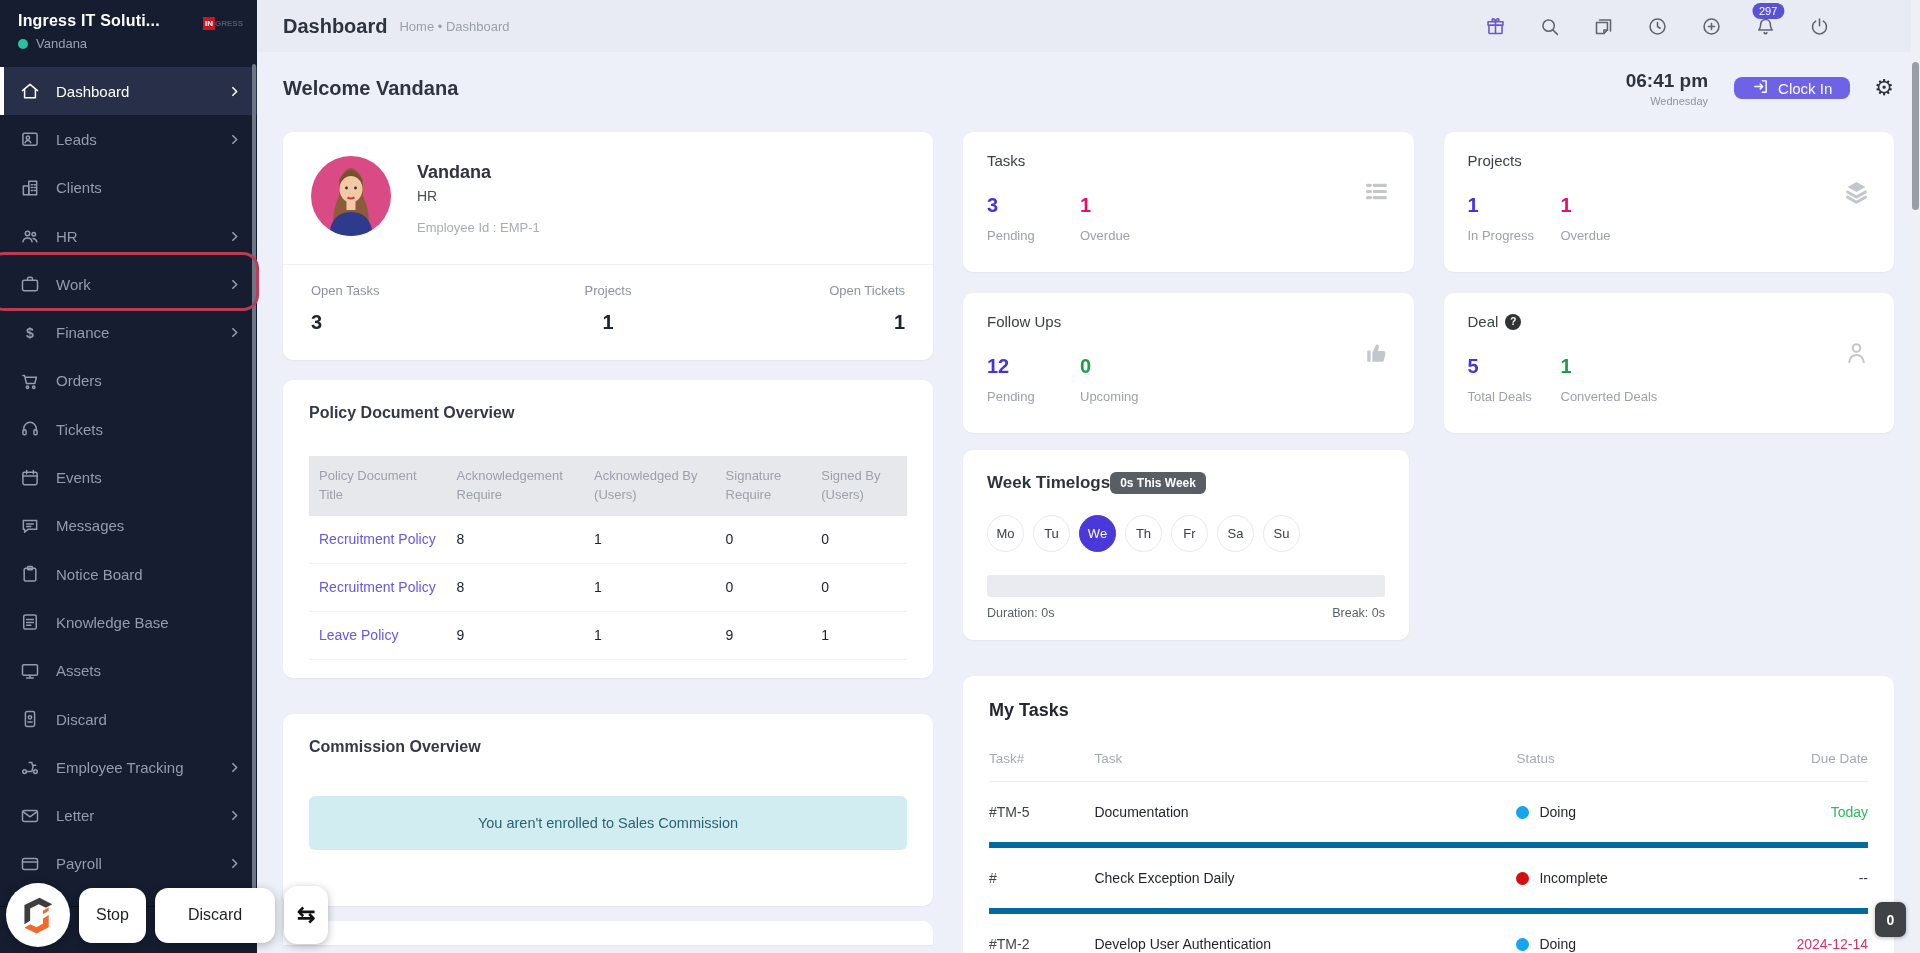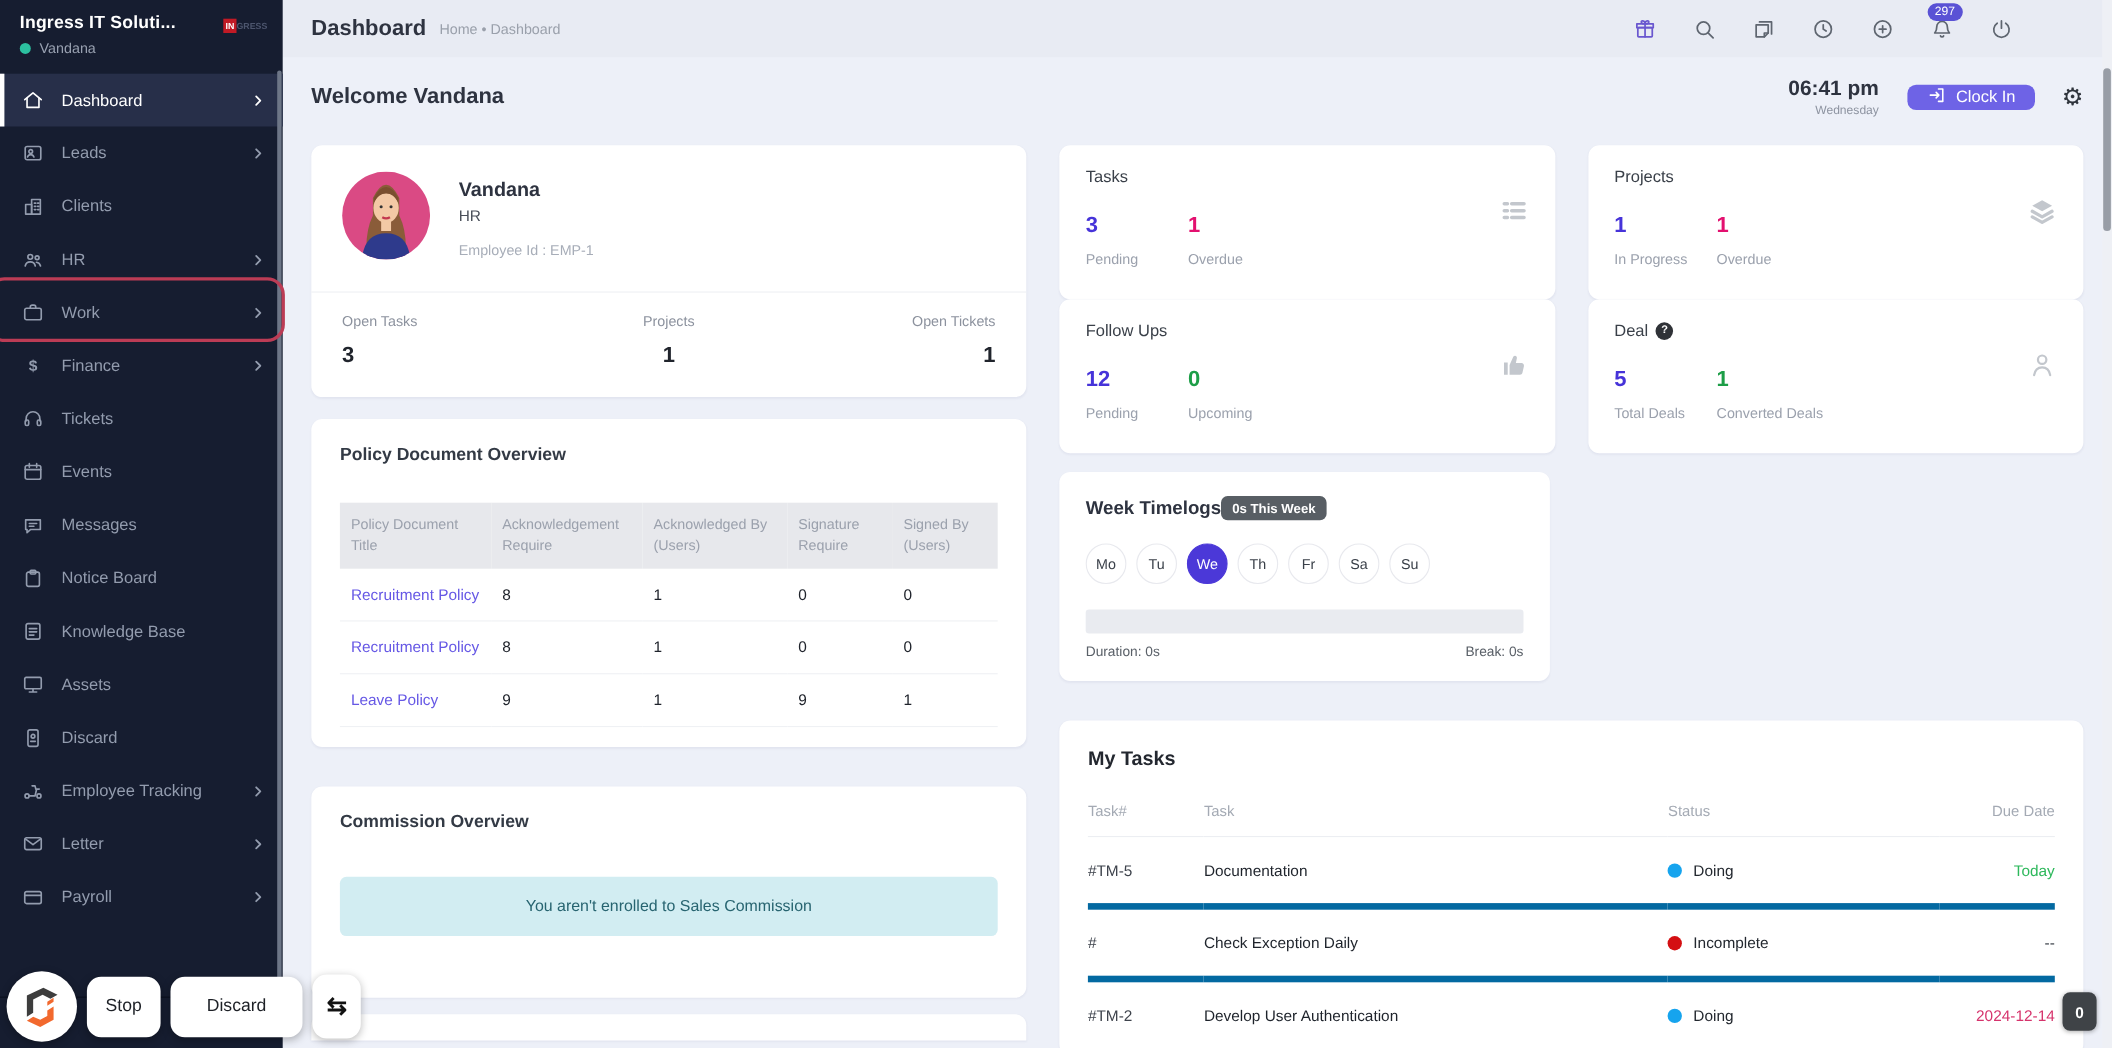--- a/index.html
+++ b/index.html
@@ -79,21 +79,21 @@
   table.policy td { font-size:14px; color:#20242c; padding:13px 10px; border-bottom:1px solid #eff1f4; line-height:1.5; }
   table.policy td.link { color:#6658e5; cursor:pointer; }
 
   
   .commission-card { margin-top:36px; padding:24px 26px; min-height:192px; }
   .alert-teal { margin-top:40px; background:#d2edf2; color:#276470; border-radius:6px; text-align:center; padding:19px 10px; font-size:14.5px; }
   .partial-card { margin-top:15px; height:24px; border-radius:10px 10px 0 0; }
 
   
   .stat-row { display:flex; gap:30px; }
-  .stat-row + .stat-row { }
+  .stat-row + .stat-row { margin-top:21px; }
   .stat-card { flex:1; height:140px; padding:20px 24px; position:relative; }
   .stat-title { font-size:15px; color:#3a4049; display:flex; align-items:center; gap:7px; }
   .help-q { width:16px; height:16px; border-radius:50%; background:#2f3237; color:#fff; font-size:10px; font-weight:bold; display:inline-flex; align-items:center; justify-content:center; }
   .metrics { display:flex; margin-top:25px; }
   .metric { min-width:93px; }
   .metric-value { font-size:20px; font-weight:bold; }
   .metric-label { font-size:13px; color:#9ba1ad; margin-top:11px; }
   .card-icon { position:absolute; right:24px; top:46px; color:#c3c7cd; }
 
   
@@ -195,20 +195,28 @@
           <div class="ann-rect"></div>
         </div>
         <div class="item">
           <svg width="20" height="20" viewBox="0 0 24 24" fill="none" stroke="currentColor" stroke-width="1.8" stroke-linecap="round" stroke-linejoin="round">
             <text x="12" y="17.5" font-size="17" text-anchor="middle" fill="currentColor" stroke="none" font-weight="bold">$</text>
           </svg>
           <span>Finance</span>
           <svg width="13" height="13" viewBox="0 0 24 24" fill="none" stroke="currentColor" stroke-width="3" stroke-linecap="round" stroke-linejoin="round" class="chev">
             <path d="M9 5l7 7-7 7"></path>
           </svg>
+        </div>
+        <div class="item">
+          <svg width="20" height="20" viewBox="0 0 24 24" fill="none" stroke="currentColor" stroke-width="1.8" stroke-linecap="round" stroke-linejoin="round">
+            <circle cx="9" cy="19.5" r="1.4"></circle>
+            <circle cx="16.5" cy="19.5" r="1.4"></circle>
+            <path d="M3.5 5.5h2l2.2 9.5h10l2-7.5H6.5"></path>
+          </svg>
+          <span>Orders</span>
         </div>
         <div class="item">
           <svg width="20" height="20" viewBox="0 0 24 24" fill="none" stroke="currentColor" stroke-width="1.8" stroke-linecap="round" stroke-linejoin="round">
             <path d="M4.5 14v-2.5a7.5 7.5 0 0 1 15 0V14"></path>
             <rect x="3.5" y="13" width="3.8" height="6" rx="1.6"></rect>
             <rect x="16.7" y="13" width="3.8" height="6" rx="1.6"></rect>
           </svg>
           <span>Tickets</span>
         </div>
         <div class="item">

